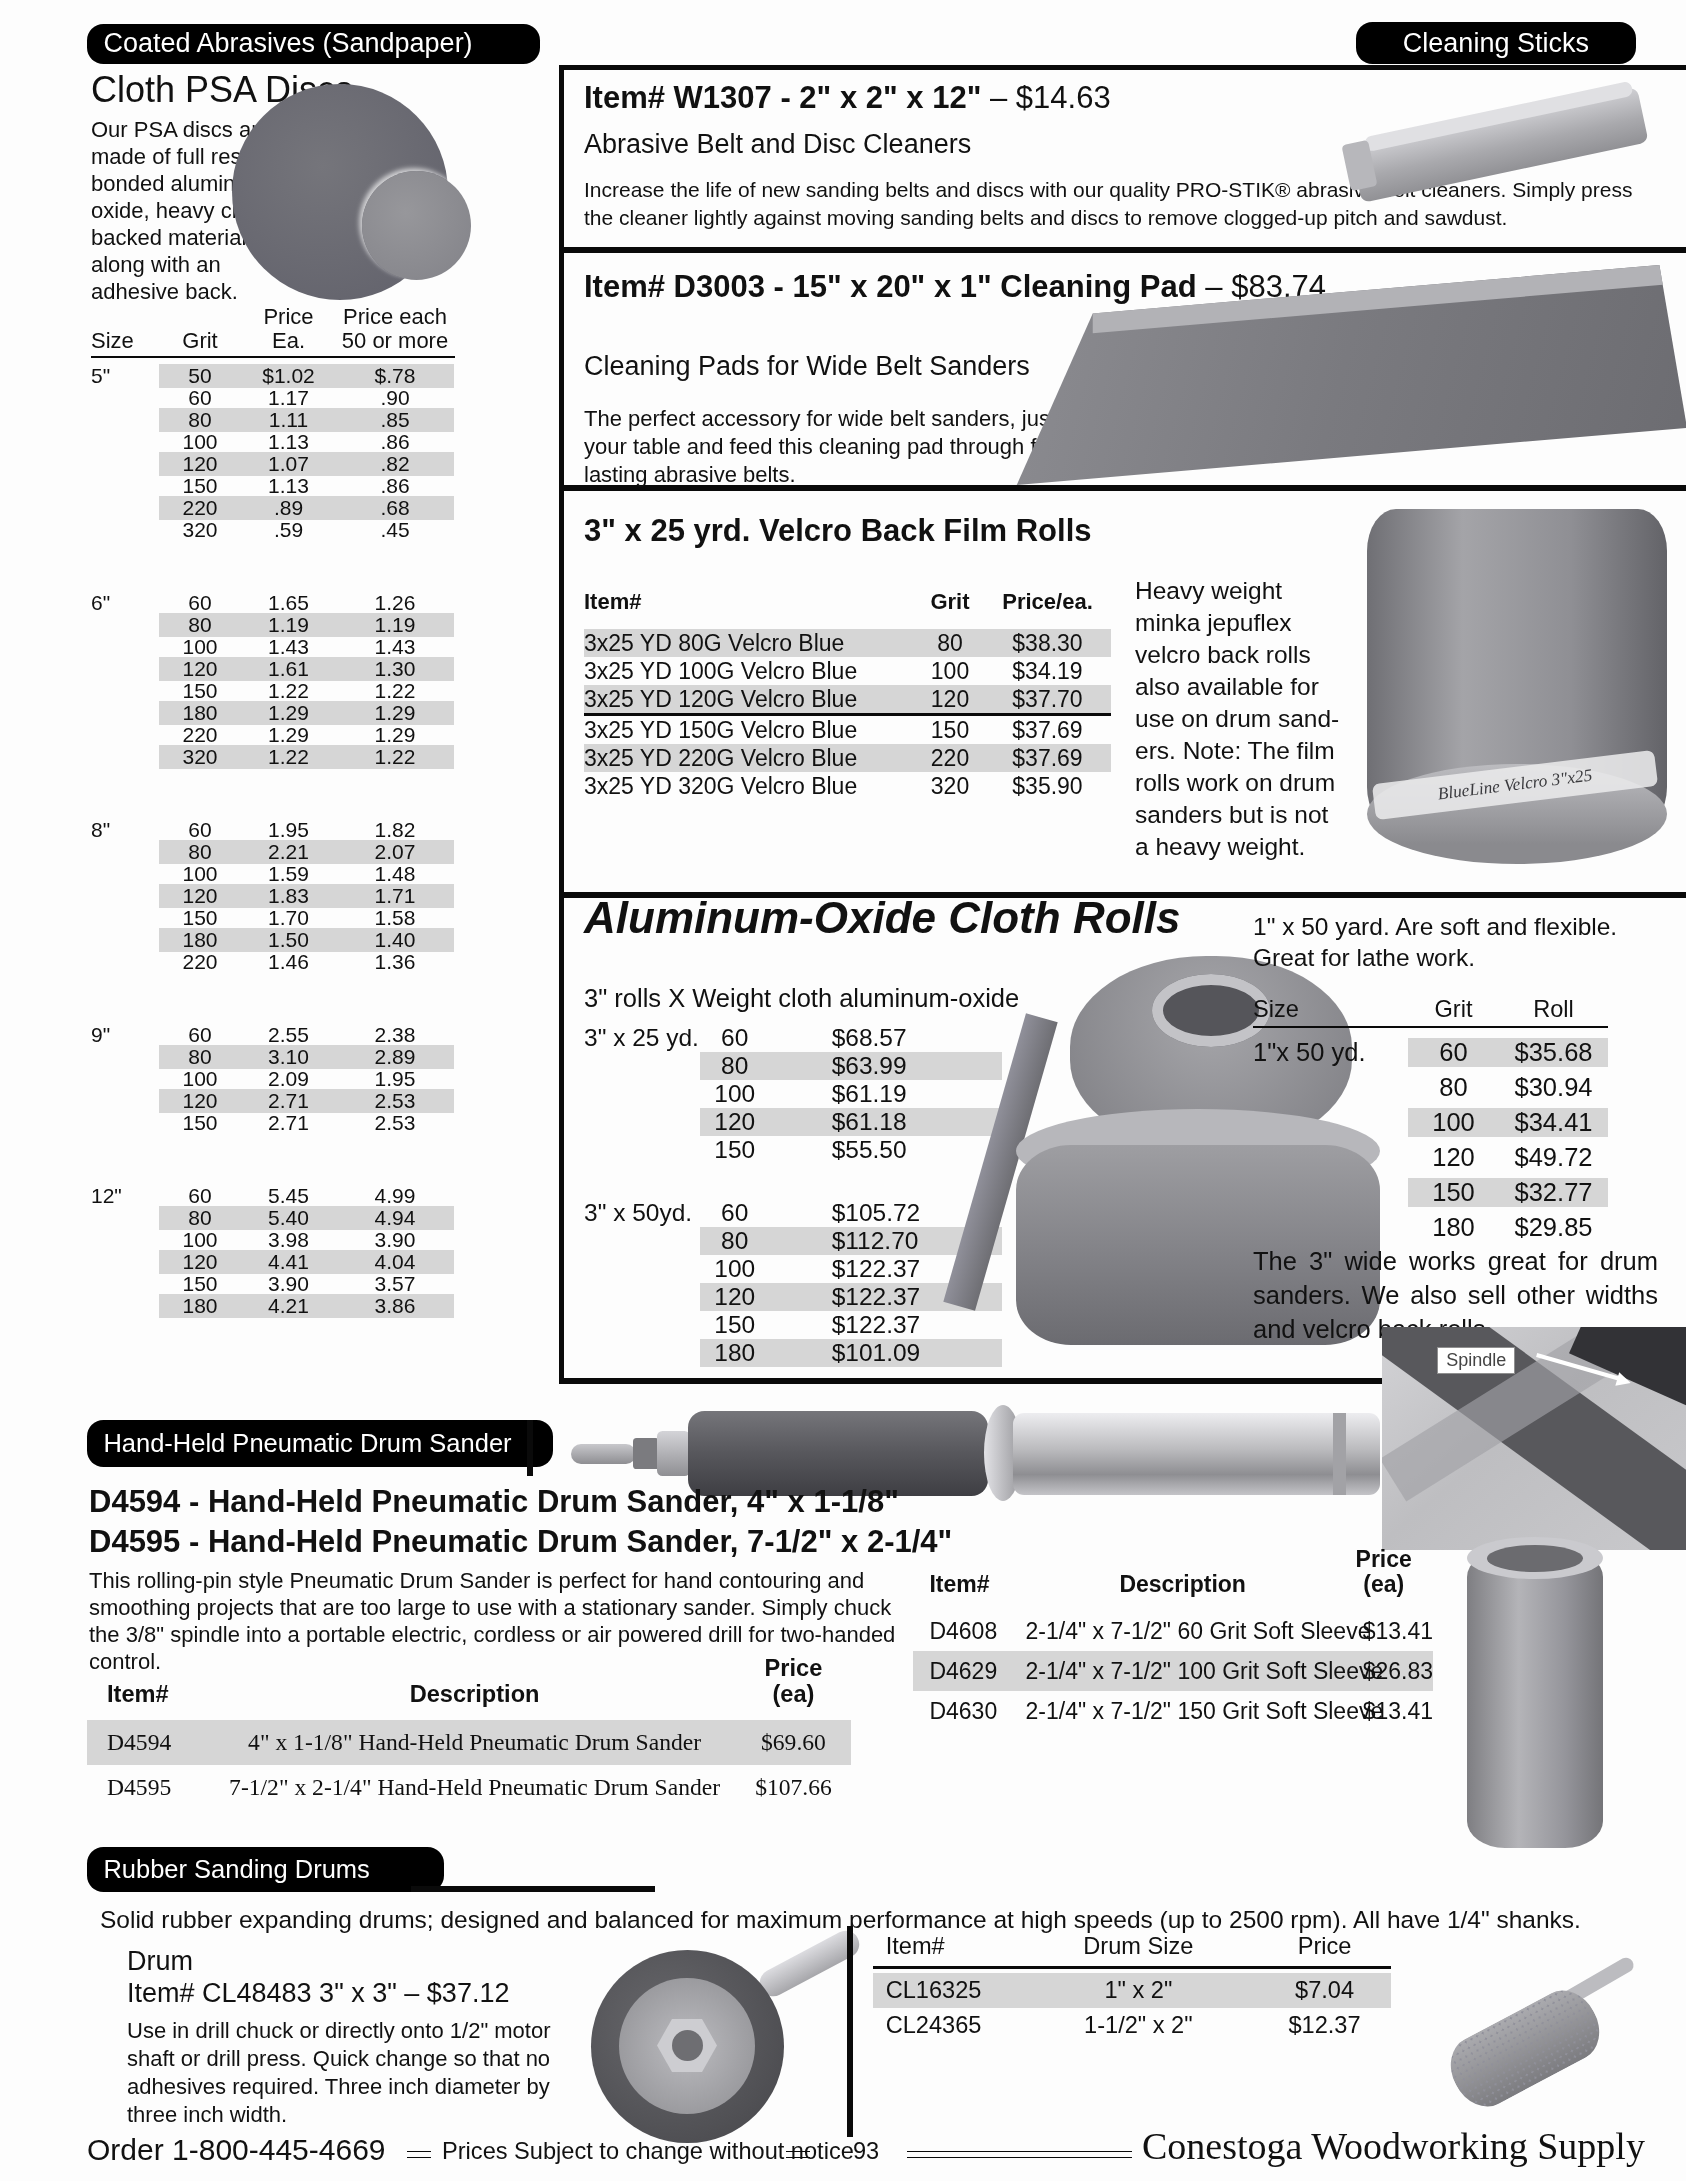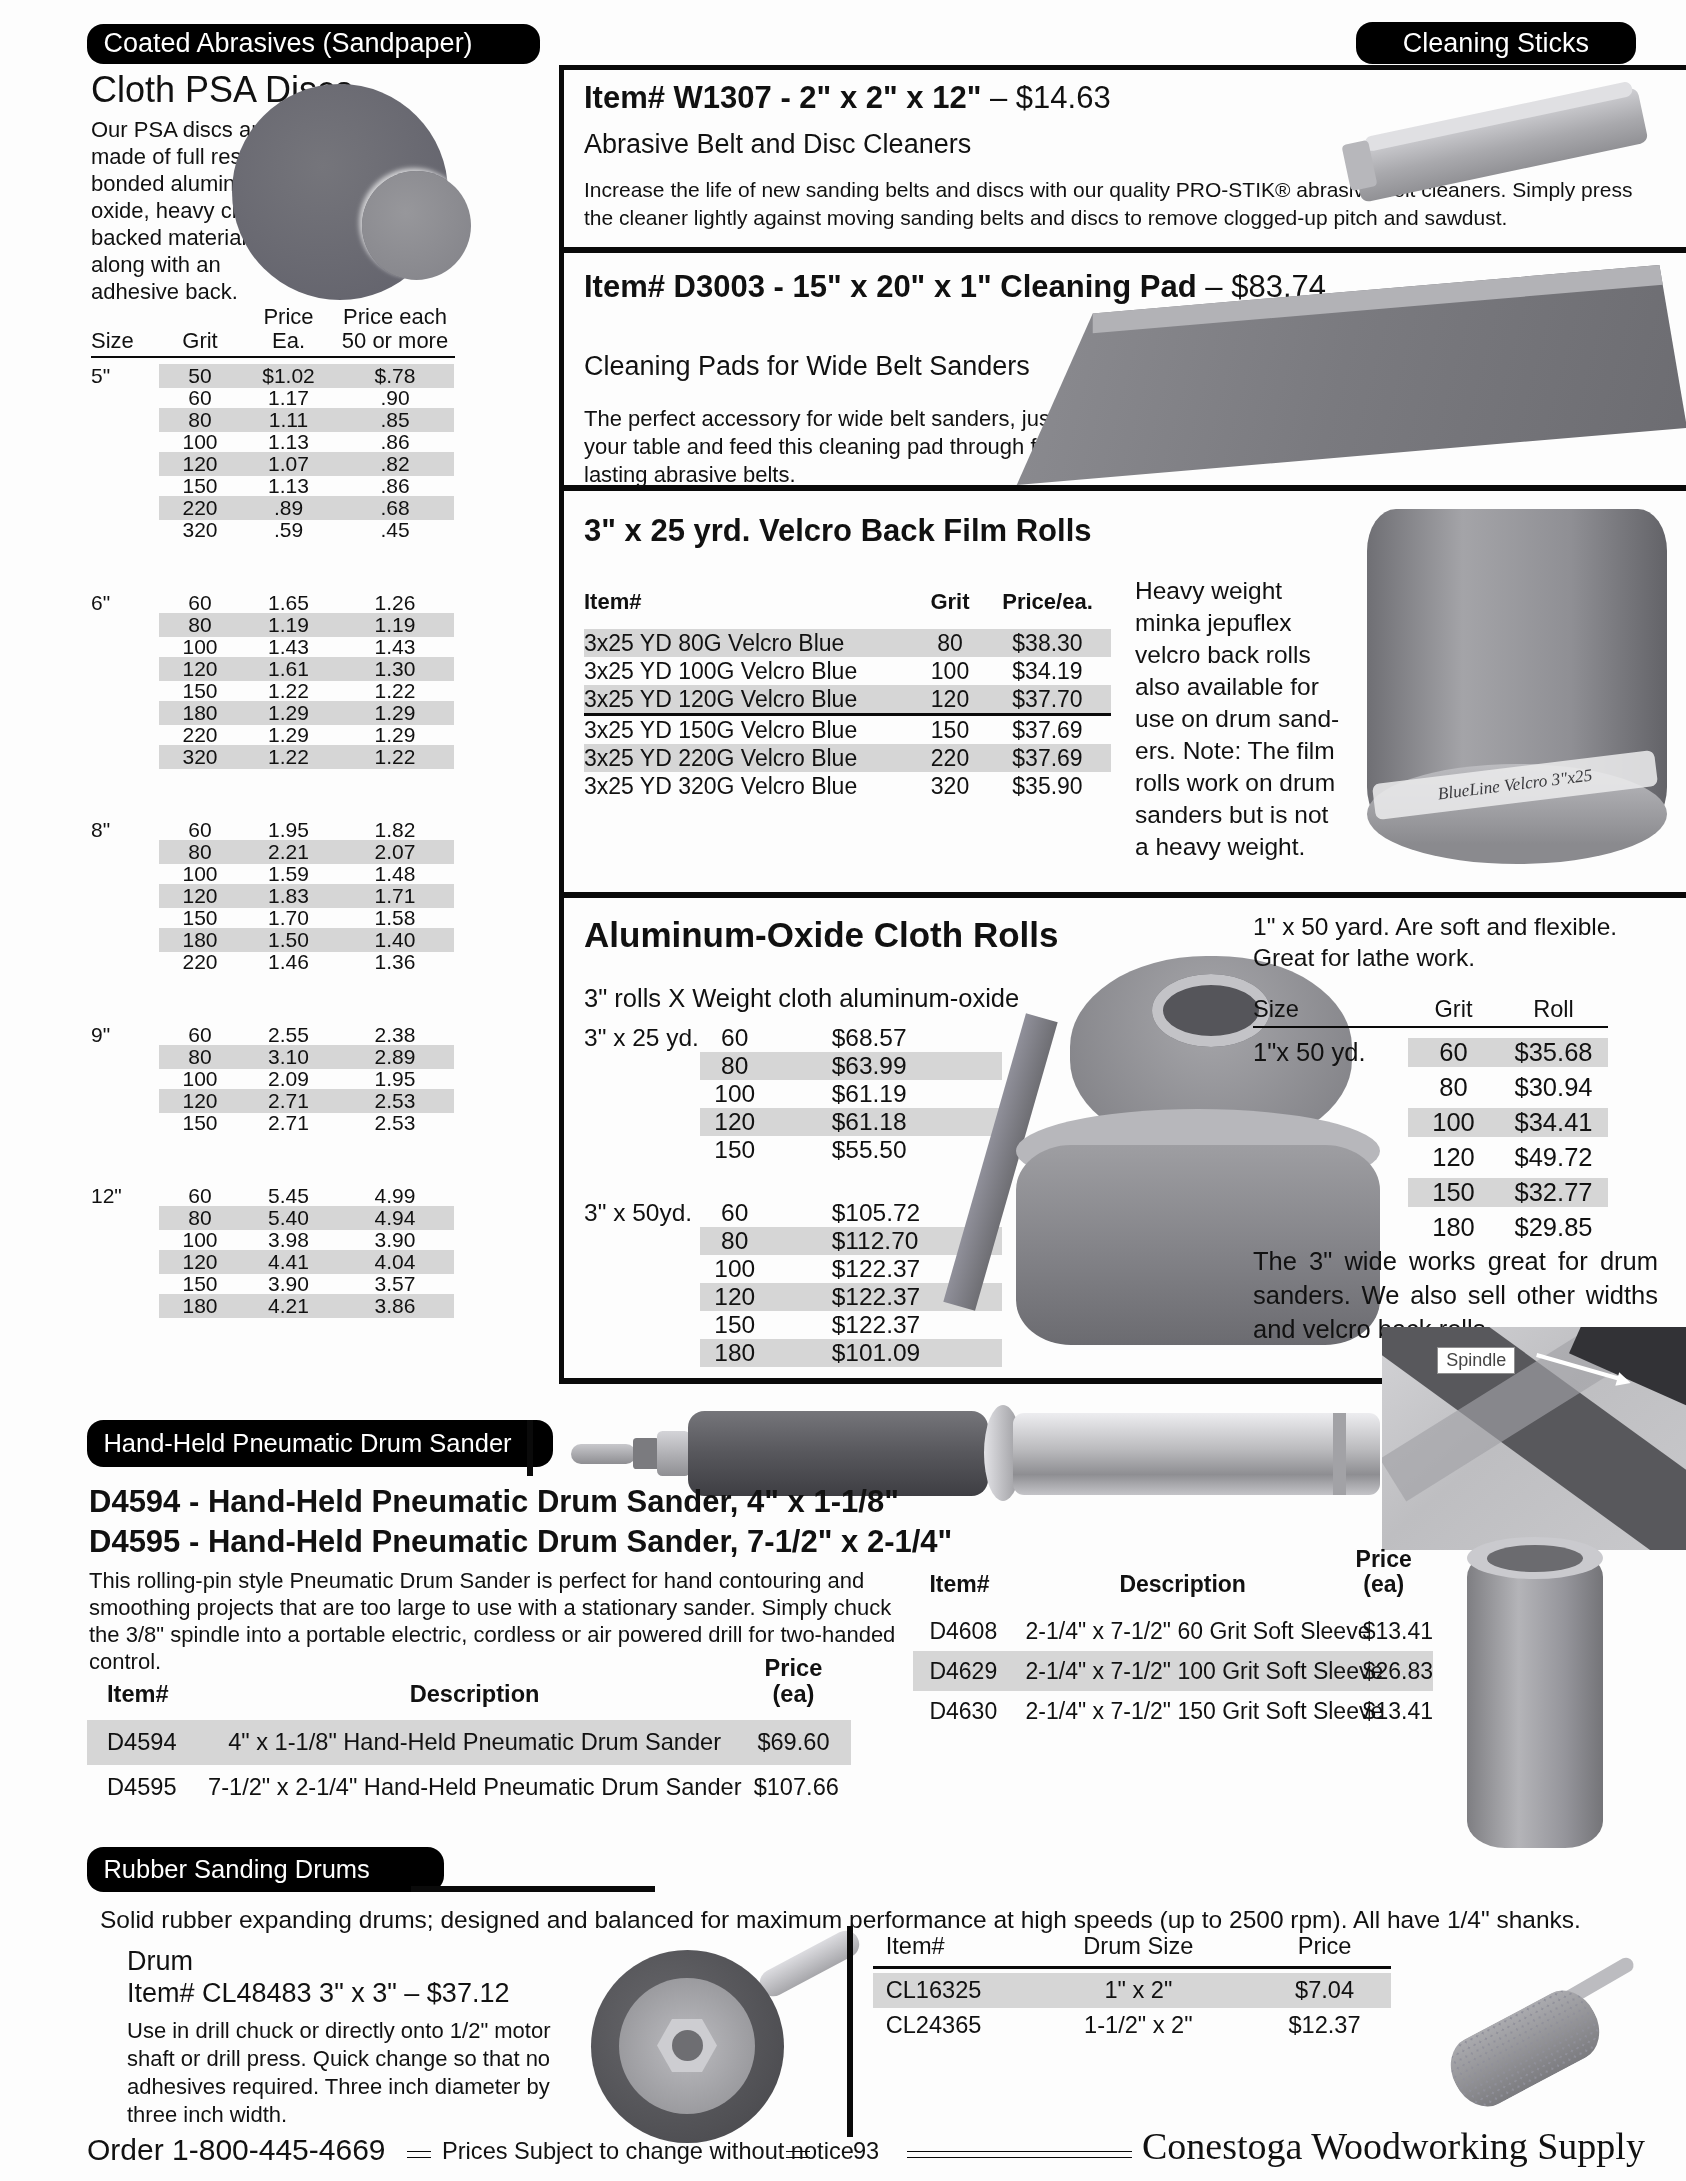--- a/index.html
+++ b/index.html
@@ -393,21 +393,21 @@
 <div class="photo" style="left:1344px;top:502px;width:343px;height:368px;">
   <div class="abs" style="left:23px;top:7.3px;width:300px;height:320px;border-radius:29px/42px;
        background:linear-gradient(90deg,#6f6f74 0%,#a4a4a8 32%,#8f8f94 68%,#636368 100%);"></div>
   <div class="abs" style="left:23px;top:262px;width:300px;height:100px;border-radius:50%;
        background:linear-gradient(180deg,#bcbcc0 0%,#8a8a8e 80%);"></div>
   <div class="abs" style="left:29px;top:265px;width:284px;height:36px;border-radius:7.3px;transform:rotate(-7deg);
        background:rgba(233,233,235,.88);display:flex;align-items:center;justify-content:center;
        font-family:'Liberation Serif',serif;font-style:italic;font-size:17.3px;color:#3a3a3e;">BlueLine Velcro 3"x25</div>
 </div>
 
-<div class="abs b" style="left:584px;top:915px;font-size:35px;">Aluminum-Oxide Cloth Rolls</div>
+<div class="abs b" style="left:584px;top:893px;font-size:44px;font-style:italic;">Aluminum-Oxide Cloth Rolls</div>
 <div class="abs" style="left:584px;top:984px;font-size:25.5px;">3" rolls X Weight cloth aluminum-oxide</div>
 <div class="tbl alu-tbl" style="left:584px;top:1024px;width:418px;">
     <div class="trow">
       <div class="tcell c-size">3" x 25 yd.</div>
       <div class="tcell c-grit">60</div>
       <div class="tcell c-price">$68.57</div>
     </div>
     <div class="trow shade">
       <div class="tcell c-size"></div>
       <div class="tcell c-grit">80</div>
@@ -547,21 +547,21 @@
 <div class="abs" style="left:89px;top:1567px;width:823px;font-size:22px;line-height:27px;">This rolling-pin style Pneumatic Drum Sander is perfect for hand contouring and smoothing projects that are too large to use with a stationary sander. Simply chuck the 3/8" spindle into a portable electric, cordless or air powered drill for two-handed control.</div>
 
 <div class="abs hh-h" style="left:87px;top:1656px;width:764px;">
   <div class="c-item">Item#</div>
   <div class="c-desc">Description</div>
   <div class="c-price">
     <div>Price</div>
     <div>(ea)</div>
   </div>
 </div>
-<div class="tbl hh-tbl" style="left:87px;top:1720px;width:764px;">
+<div class="tbl hh-tbl" style="left:87px;top:1720px;width:764px;font-family:Liberation Serif, serif;">
     <div class="trow shade">
       <div class="tcell c-item">D4594</div>
       <div class="tcell c-desc">4" x 1-1/8" Hand-Held Pneumatic Drum Sander</div>
       <div class="tcell c-price">$69.60</div>
     </div>
     <div class="trow">
       <div class="tcell c-item">D4595</div>
       <div class="tcell c-desc">7-1/2" x 2-1/4" Hand-Held Pneumatic Drum Sander</div>
       <div class="tcell c-price">$107.66</div>
     </div>

